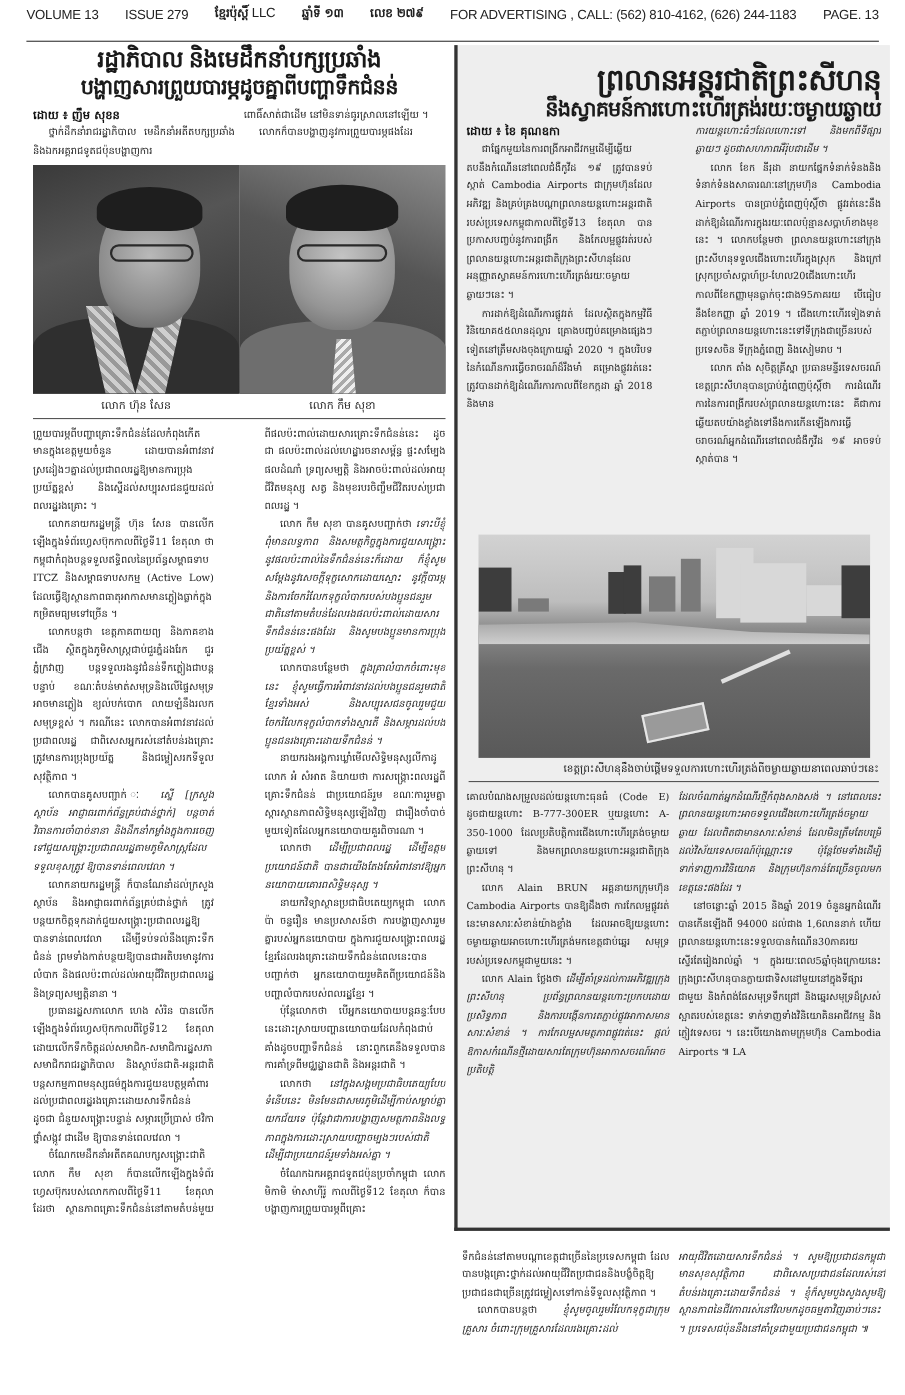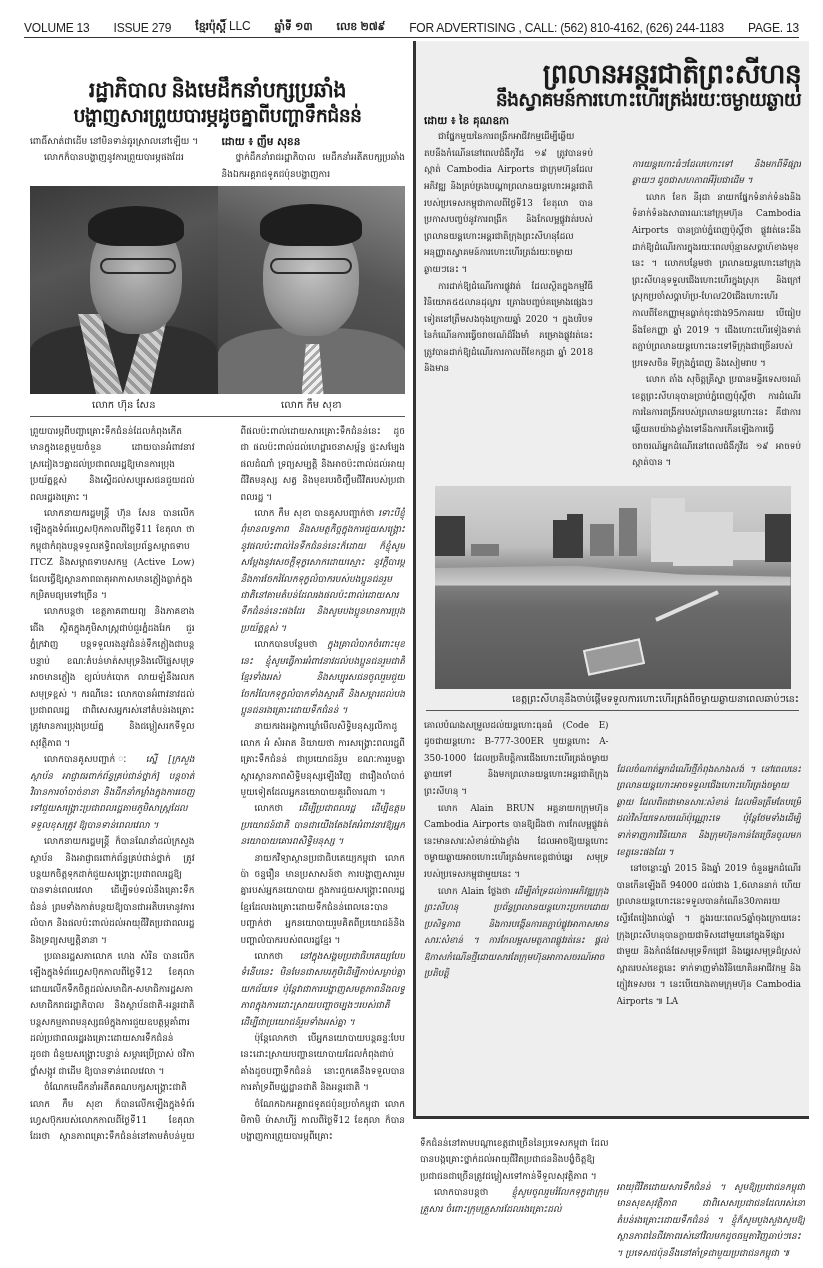--- a/index.html
+++ b/index.html
@@ -4,40 +4,40 @@
 <style>
   * { box-sizing: border-box; margin: 0; padding: 0; }
   html, body { width: 823px; height: 1268px; background: #ffffff; overflow: hidden; }
   body { position: relative; font-family: "DejaVu Serif", serif; color: #1a1a1a; }
 
   
   .masthead {
     position: absolute; left: 24px; top: 18px; width: 775px; height: 20px;
     display: flex; align-items: flex-end; justify-content: space-between;
     font-family: "Liberation Sans", sans-serif; font-size: 12px; color: #222;
-    border-bottom: 1.5px solid #333; padding-bottom: 2px; letter-spacing: -0.2px;
+    border-bottom: 1.5px solid #333; padding-bottom: 17px; letter-spacing: -0.2px;
   }
   .masthead span { white-space: nowrap; }
   .masthead .km { font-family: "DejaVu Serif", serif; font-weight: bold; font-size: 11px; }
 
   
   .left-article { position: absolute; left: 30px; top: 42px; width: 375px; height: 1220px; }
   .headline-left {
-    text-align: center; font-family: Liberation Serif, serif; font-weight: bold; line-height: 1.22; margin-top: 36px;
+    text-align: center; font-family: Liberation Sans, sans-serif; font-weight: bold; line-height: 1.22;
   }
   .headline-left .h1 { font-size: 21px; letter-spacing: -0.4px; white-space: nowrap; }
   .headline-left .h2 { font-size: 19px; letter-spacing: -0.6px; white-space: nowrap; }
   .byline {
     font-family: "DejaVu Sans", sans-serif; font-weight: bold; font-size: 10.5px; color: #111;
   }
   .cols { display: flex; gap: 8px; }
   .col { flex: 1; font-size: 9px; line-height: 16.4px; text-align: justify; overflow: hidden; }
   .col p { text-indent: 14px; }
   .col p.noindent { text-indent: 0; }
-  .col .it { font-style: italic; margin-top: 44px; }
+  .col .it { font-style: italic; }
   .photo-pair { display: flex; width: 375px; height: 208px; margin-top: 4px; }
   .photo { flex: 1; position: relative; overflow: hidden; }
   .photo.hun { background: linear-gradient(160deg, #3a3a3a 0%, #555 35%, #2c2c2c 100%); }
   .photo.kem { background: linear-gradient(200deg, #8a8a8a 0%, #555 40%, #3b3b3b 100%); }
   .face { position: absolute; border-radius: 48% 48% 44% 44%; }
   .photo.hun .face { left: 60px; top: 30px; width: 92px; height: 118px; background: radial-gradient(circle at 50% 45%, #b9b9b9 0%, #8a8a8a 60%, #5c5c5c 100%); }
   .photo.kem .face { left: 45px; top: 30px; width: 96px; height: 120px; background: radial-gradient(circle at 50% 45%, #c4c4c4 0%, #959595 60%, #686868 100%); }
   .hair { position: absolute; border-radius: 50% 50% 30% 30%; background: #1e1e1e; }
   .photo.hun .hair { left: 58px; top: 20px; width: 96px; height: 40px; }
   .photo.kem .hair { left: 42px; top: 18px; width: 102px; height: 42px; }
@@ -93,26 +93,26 @@
   <span>PAGE. 13</span>
 </div>
 
 <div class="left-article">
   <div class="headline-left">
     <div class="h1">រដ្ឋាភិបាល និងមេដឹកនាំបក្សប្រឆាំង</div>
     <div class="h2">បង្ហាញសារព្រួយបារម្ភដូចគ្នាពីបញ្ហាទឹកជំនន់</div>
   </div>
   <div class="cols" style="margin-top:6px;">
     <div class="col">
+      <div class="byline">ដោយ ៖ ញឹម សុខន</div>
+      <p>ថ្នាក់ដឹកនាំរាជរដ្ឋាភិបាល មេដឹកនាំអតីតបក្សប្រឆាំង និងឯកអគ្គរាជទូតជប៉ុនបង្ហាញការ</p>
+    </div>
+    <div class="col">
       <p class="noindent">ពោធិ៍សាត់ជាដើម នៅមិនទាន់ធូរស្រាលនៅឡើយ ។</p>
       <p>លោកក៏បានបង្ហាញនូវការព្រួយបារម្ភផងដែរ</p>
-    </div>
-    <div class="col">
-      <div class="byline">ដោយ ៖ ញឹម សុខន</div>
-      <p>ថ្នាក់ដឹកនាំរាជរដ្ឋាភិបាល មេដឹកនាំអតីតបក្សប្រឆាំង និងឯកអគ្គរាជទូតជប៉ុនបង្ហាញការ</p>
     </div>
   </div>
 
   <div class="photo-pair">
     <div class="photo hun">
       <div class="suit"></div>
       <div class="scarf"></div>
       <div class="face"></div>
       <div class="hair"></div>
       <div class="glasses"></div>
@@ -140,22 +140,22 @@
       <p>ប្រធានរដ្ឋសភាលោក ហេង សំរិន បានលើកឡើងក្នុងទំព័រហ្វេសប៊ុកកាលពីថ្ងៃទី12 ខែតុលា ដោយលើកទឹកចិត្តដល់សមាជិក-សមាជិការដ្ឋសភា សមាជិករាជរដ្ឋាភិបាល និងស្ថាប័នជាតិ-អន្តរជាតិ បន្តសកម្មភាពមនុស្សធម៌ក្នុងការជួយឧបត្ថម្ភគាំពារដល់ប្រជាពលរដ្ឋរងគ្រោះដោយសារទឹកជំនន់ ដូចជា ជំនួយសង្គ្រោះបន្ទាន់ សម្ភារប្រើប្រាស់ ថវិកា ថ្នាំសង្កូវ ជាដើម ឱ្យបានទាន់ពេលវេលា ។</p>
       <p>ចំណែកមេដឹកនាំអតីតគណបក្សសង្គ្រោះជាតិ លោក កឹម សុខា ក៏បានលើកឡើងក្នុងទំព័រហ្វេសប៊ុករបស់លោកកាលពីថ្ងៃទី11 ខែតុលា ដែរថា ស្ថានភាពគ្រោះទឹកជំនន់នៅតាមតំបន់មួយចំនួន ក្នុងនោះមានខេត្តបាត់ដំបងនិងខេត្ត</p>
     </div>
     <div class="col">
       <p class="noindent">ពីផលប៉ះពាល់ដោយសារគ្រោះទឹកជំនន់នេះ ដូច ជា ផលប៉ះពាល់ដល់ហេដ្ឋារចនាសម្ព័ន្ធ ផ្ទះសម្បែង ផលដំណាំ ទ្រព្យសម្បត្តិ និងអាចប៉ះពាល់ដល់អាយុជីវិតមនុស្ស សត្វ និងមុខរបរចិញ្ចឹមជីវិតរបស់ប្រជាពលរដ្ឋ ។</p>
       <p><span>លោក កឹម សុខា បានគូសបញ្ជាក់ថា</span> <span class="it">ទោះបីខ្ញុំពុំមានលទ្ធភាព និងសមត្ថកិច្ចក្នុងការជួយសង្គ្រោះនូវផលប៉ះពាល់នៃទឹកជំនន់នេះក៏ដោយ ក៏ខ្ញុំសូមសម្តែងនូវសេចក្តីទុក្ខសោកដោយស្មោះ នូវក្តីបារម្ភ និងការចែករំលែកទុក្ខលំបាករបស់បងប្អូនជនរួមជាតិនៅតាមតំបន់ដែលរងផលប៉ះពាល់ដោយសារទឹកជំនន់នេះផងដែរ និងសូមបងប្អូនមានការប្រុងប្រយ័ត្នខ្ពស់ ។</span></p>
       <p><span>លោកបានបន្ថែមថា</span> <span class="it">ក្នុងគ្រាលំបាកចំពោះមុខនេះ ខ្ញុំសូមធ្វើការអំពាវនាវដល់បងប្អូនជនរួមជាតិខ្មែរទាំងអស់ និងសប្បុរសជនចូលរួមជួយចែករំលែកទុក្ខលំបាកទាំងស្មារតី និងសម្ភារដល់បងប្អូនជនរងគ្រោះដោយទឹកជំនន់ ។</span></p>
       <p>នាយករងអង្គការឃ្លាំមើលសិទ្ធិមនុស្សលីកាដូ លោក អំ សំអាត និយាយថា ការសង្គ្រោះពលរដ្ឋពីគ្រោះទឹកជំនន់ ជាប្រយោជន៍រួម ខណៈការរួមគ្នាស្តារស្ថានភាពសិទ្ធិមនុស្សឡើងវិញ ជារឿងចាំបាច់មួយទៀតដែលអ្នកនយោបាយគួរពិចារណា ។</p>
       <p><span>លោកថា</span> <span class="it">ដើម្បីប្រជាពលរដ្ឋ ដើម្បីឧត្តមប្រយោជន៍ជាតិ បានជាយើងតែងតែអំពាវនាវឱ្យអ្នកនយោបាយគោរពសិទ្ធិមនុស្ស ។</span></p>
       <p>នាយកវិទ្យាស្ថានប្រជាធិបតេយ្យកម្ពុជា លោក ប៉ា ចន្ទរឿន មានប្រសាសន៍ថា ការបង្ហាញសាររួមគ្នារបស់អ្នកនយោបាយ ក្នុងការជួយសង្គ្រោះពលរដ្ឋខ្មែរដែលរងគ្រោះដោយទឹកជំនន់ពេលនេះបានបញ្ជាក់ថា អ្នកនយោបាយរួមគិតពីប្រយោជន៍និងបញ្ហាលំបាករបស់ពលរដ្ឋខ្មែរ ។</p>
+      <p>ប៉ុន្តែលោកថា បើអ្នកនយោបាយបន្តឆន្ទៈបែបនេះដោះស្រាយបញ្ហានយោបាយដែលកំពុងជាប់គាំងដូចបញ្ហាទឹកជំនន់ នោះពួកគេនឹងទទួលបានការគាំទ្រពីមជ្ឈដ្ឋានជាតិ និងអន្តរជាតិ ។</p>
       <p><span>លោកថា</span> <span class="it">នៅក្នុងសង្គមប្រជាធិបតេយ្យបែបទំនើបនេះ មិនមែនជាសមរភូមិដើម្បីកាប់សម្លាប់គ្នាយកជ័យទេ ប៉ុន្តែវាជាការបង្ហាញសមត្ថភាពនិងលទ្ធភាពក្នុងការដោះស្រាយបញ្ហាចម្បងៗរបស់ជាតិដើម្បីជាប្រយោជន៍រួមទាំងអស់គ្នា ។</span></p>
-      <p>ប៉ុន្តែលោកថា បើអ្នកនយោបាយបន្តឆន្ទៈបែបនេះដោះស្រាយបញ្ហានយោបាយដែលកំពុងជាប់គាំងដូចបញ្ហាទឹកជំនន់ នោះពួកគេនឹងទទួលបានការគាំទ្រពីមជ្ឈដ្ឋានជាតិ និងអន្តរជាតិ ។</p>
       <p>ចំណែកឯកអគ្គរាជទូតជប៉ុនប្រចាំកម្ពុជា លោក មិកាមិ ម៉ាសាហ៊ីរ៉ូ កាលពីថ្ងៃទី12 ខែតុលា ក៏បានបង្ហាញការព្រួយបារម្ភពីគ្រោះ</p>
     </div>
   </div>
 </div>
 
 <div class="right-article">
   <div class="headline-right">
     <div class="h1">ព្រលានអន្តរជាតិព្រះសីហនុ</div>
     <div class="h2">នឹងស្វាគមន៍ការហោះហើរត្រង់រយៈចម្ងាយឆ្ងាយ</div>
   </div>

